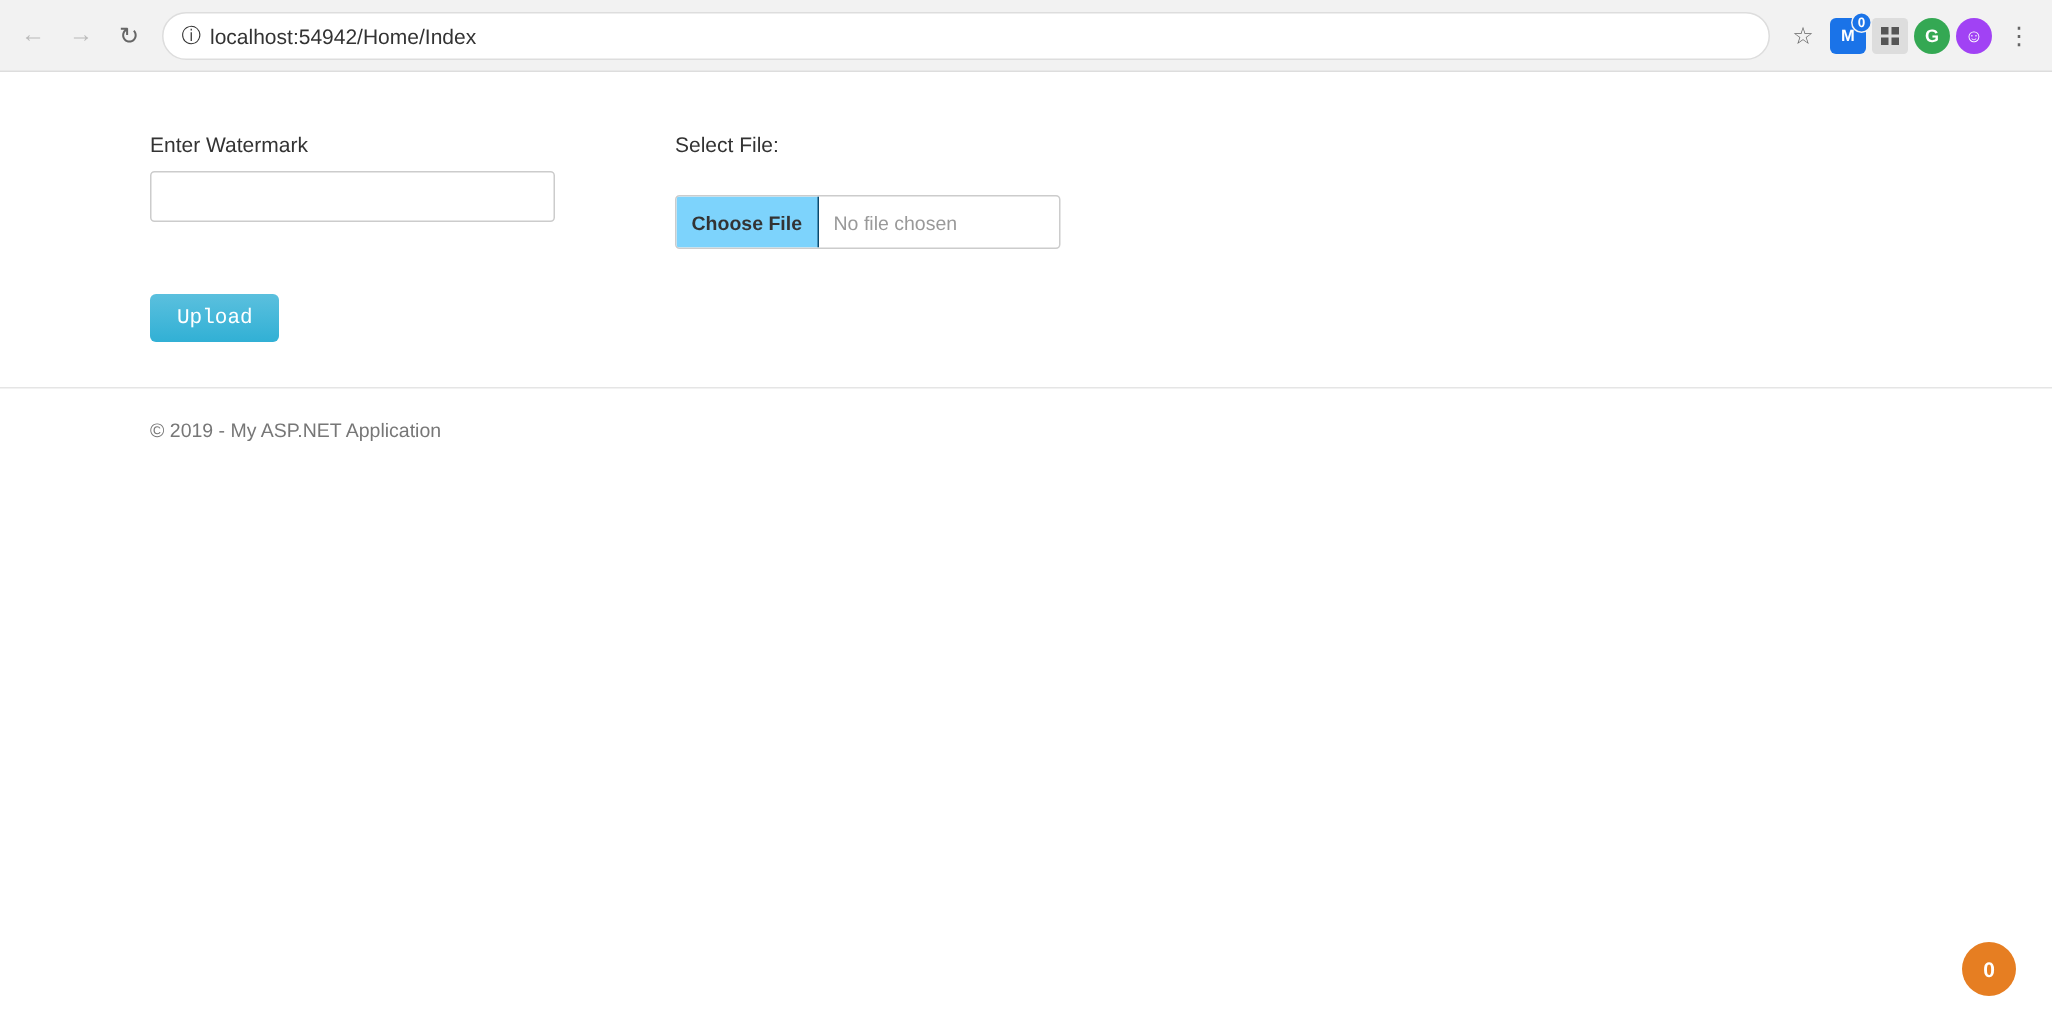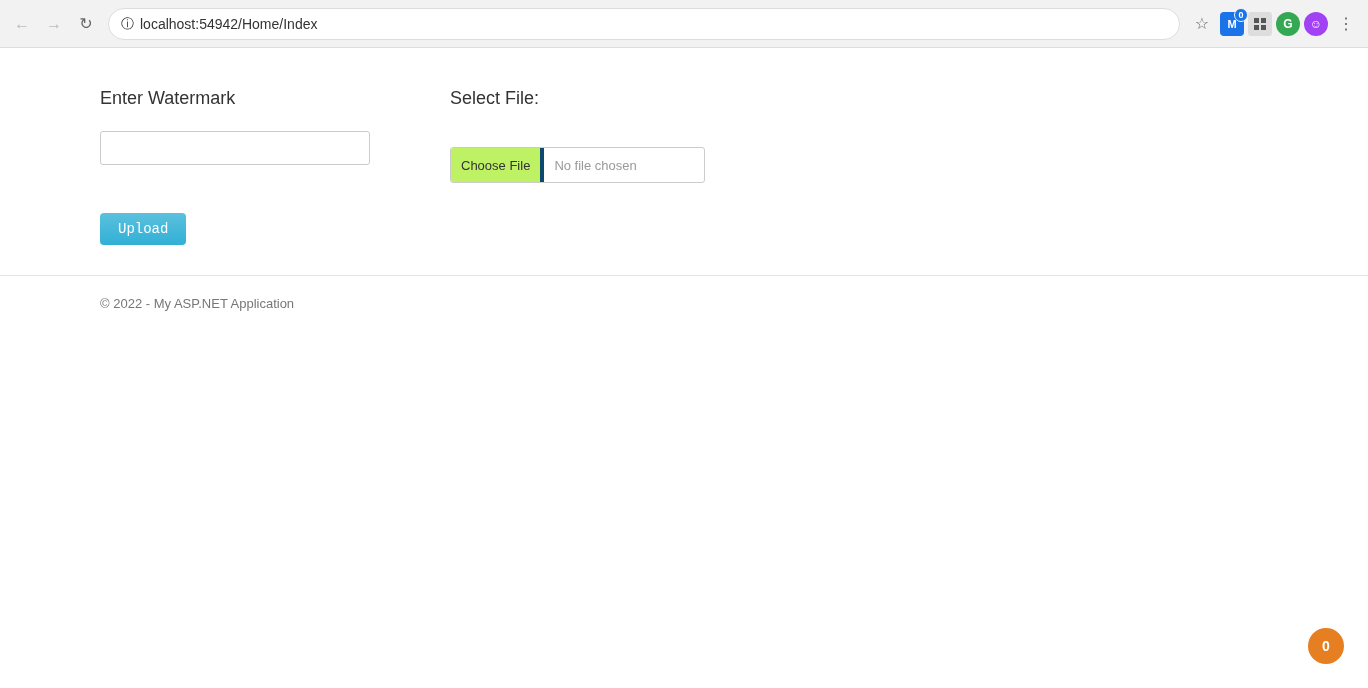--- a/index.html
+++ b/index.html
@@ -172,23 +172,23 @@
       margin-bottom: 30px;
     }
 
     .watermark-section {
       display: flex;
       flex-direction: column;
       gap: 6px;
     }
 
     .field-label {
-      font-size: 18px;
-      color: #333;
-      margin-bottom: 16px;
+      font-size: 14px;
+      color: #333;
+      margin-bottom: 4px;
     }
 
     .watermark-input {
       width: 270px;
       height: 34px;
       border: 1px solid #ccc;
       border-radius: 3px;
       padding: 0 8px;
       font-size: 14px;
       outline: none;
@@ -203,30 +203,31 @@
     .file-input-wrapper {
       display: flex;
       align-items: center;
       border: 1px solid #ccc;
       border-radius: 3px;
       overflow: hidden;
       background: white;
     }
 
     .choose-file-btn {
-      background: #bef264;
-      border: none;
-      border-right: 4px solid #0c4a6e;
+      background: #7dd3fc;
+      border: none;
+      border-right: 1px solid #0c4a6e;
       padding: 5px 10px;
       cursor: pointer;
       font-size: 13px;
       color: #333;
       height: 34px;
       display: flex;
       align-items: center;
+      font-weight: bold;
     }
 
     .file-chosen-text {
       padding: 0 10px;
       font-size: 13px;
       color: #999;
       height: 34px;
       display: flex;
       align-items: center;
       min-width: 160px;
@@ -330,17 +331,17 @@
       </div>
     </div>
 
     
     <button class="upload-button">Upload</button>
   </div>
 
   <hr class="divider">
 
   <div class="footer">
-    <span>© 2022 - My ASP.NET Application</span>
+    <span>© 2019 - My ASP.NET Application</span>
   </div>
 </div>
 
 <div class="bottom-right-badge">0</div>
 
 </body></html>

